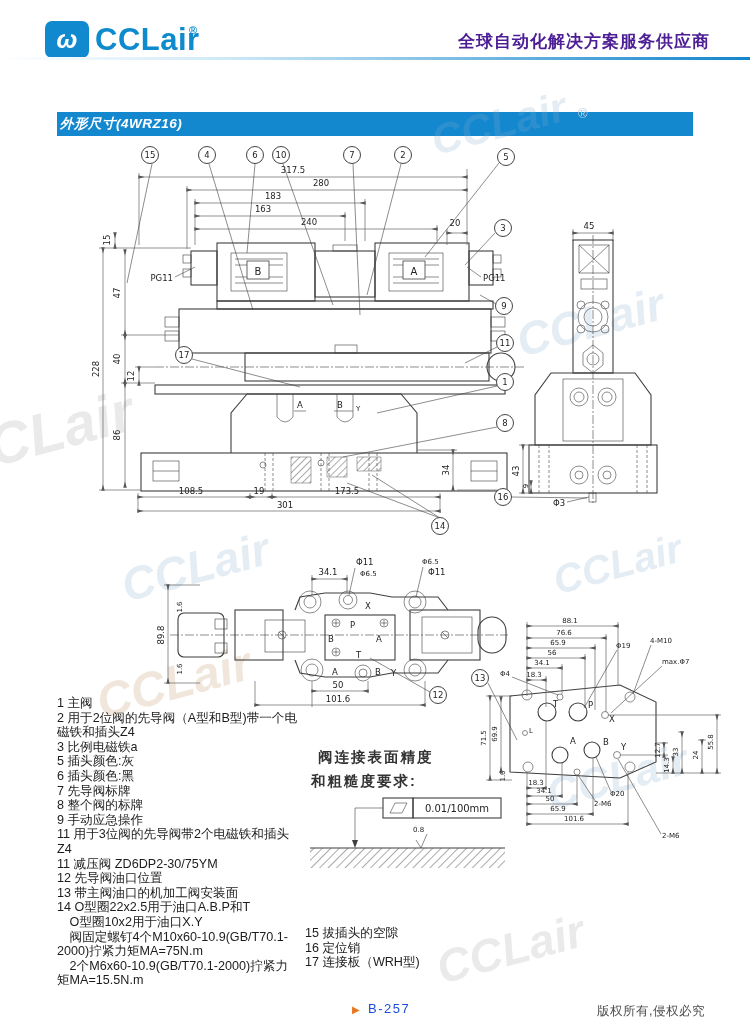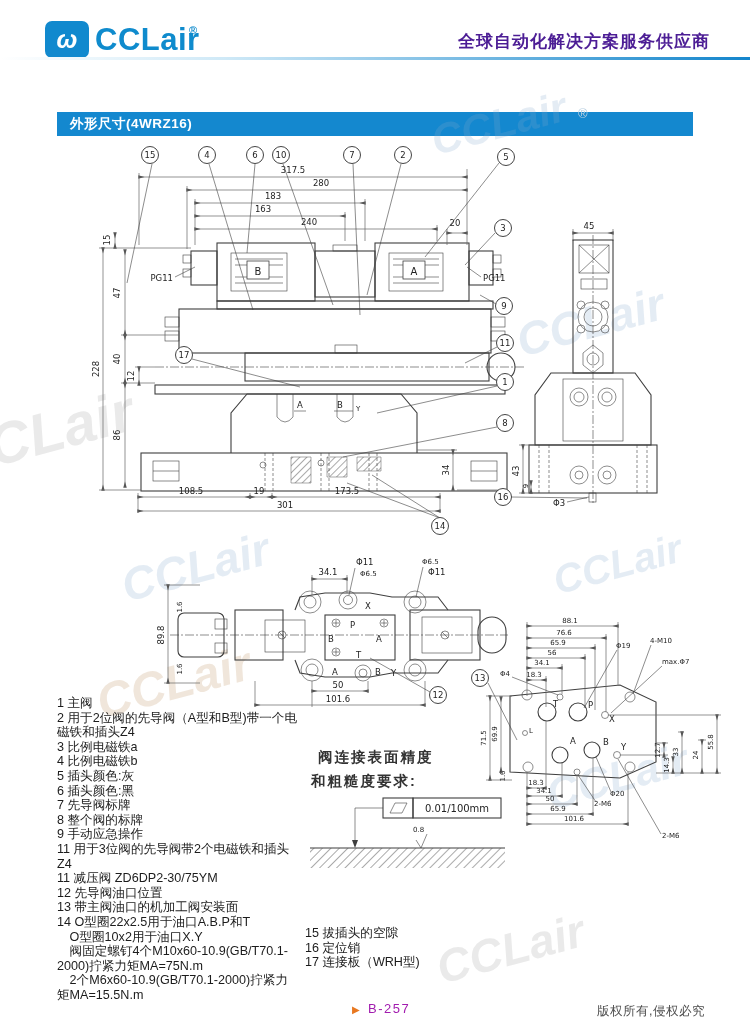--- a/index.html
+++ b/index.html
@@ -9,22 +9,22 @@
   
   #logo-box{left:45px;top:21px;width:44px;height:37px;background:#1189ce;border-radius:7px;
             color:#fff;font-size:25px;font-weight:bold;font-style:italic;text-align:center;line-height:36px;}
   #brand{left:95px;top:22px;font-size:31px;font-weight:bold;color:#0f8bcd;letter-spacing:.5px;}
   #brand-reg{left:189px;top:24px;font-size:11px;color:#0f8bcd;font-weight:bold;}
   #slogan{right:40px;top:30px;font-size:17px;font-weight:bold;color:#4c1d95;letter-spacing:1px;}
   #head-rule{left:0;top:57px;width:750px;height:3px;
              background:linear-gradient(90deg,#ffffff 0%,#cfe9f7 30%,#1385cc 100%);}
   
   #title-bar{left:57px;top:112px;width:636px;height:24px;background:#1488cf;color:#fff;
-             font-size:13.5px;font-weight:bold;line-height:24px;padding-left:13px;box-sizing:border-box;
-             letter-spacing:.5px;}
+             font-size:13.5px;font-weight:bold;line-height:24px;padding-left:3px;box-sizing:border-box;
+             letter-spacing:.5px;font-style:italic;}
   #bar-reg{left:578px;top:106px;font-size:13px;color:#b9cfe0;}
   
   .wm{font-weight:bold;font-style:italic;white-space:nowrap;transform:rotate(-15deg);
       color:rgba(130,168,205,.22);pointer-events:none;}
   .wm.gray{color:rgba(150,150,150,.20);}
   .wm.tan{color:rgba(205,172,135,.30);}
   
   svg{overflow:visible;}
   svg text{font-family:"DejaVu Sans","Liberation Sans",sans-serif;font-size:8.5px;fill:#222;}
   svg text.t7{font-size:7px;}
@@ -36,21 +36,21 @@
   .ctr{stroke:#3f3f3f;stroke-width:.6;fill:none;stroke-dasharray:9 2 2 2;}
   .bal circle{fill:#fff;stroke:#444;stroke-width:1;}
   .bal text{font-size:8.5px;text-anchor:middle;}
   
   .note-line{font-size:14.5px;font-weight:600;color:#333;letter-spacing:2px;}
   
   .pl{width:255px;}
   .pl-line{font-size:12.6px;line-height:14.6px;color:#1c1c1c;white-space:pre;font-weight:500;}
   
   #footer-arrow{left:352px;top:1004px;font-size:10px;color:#e87820;}
-  #footer-page{left:368px;top:1001px;font-size:13px;color:#a21caf;letter-spacing:1.5px;}
+  #footer-page{left:368px;top:1001px;font-size:13px;color:#1d4ed8;letter-spacing:1.5px;}
   #footer-copy{left:597px;top:1003px;font-size:12.5px;font-weight:normal;color:#4d4d4d;letter-spacing:.5px;}
 </style>
 </head>
 <body>
 
 <div id="page">
 
   <div>
     <div class="abs" id="logo-box">ω</div>
     <div class="abs" id="brand">CCLair</div>
@@ -552,21 +552,20 @@
     <line x1="15" y1="58" x2="210" y2="58" stroke="#3f3f3f" stroke-width="1.2"></line>
     <rect x="15" y="58" width="195" height="20" fill="url(#hat2)"></rect>
   </svg>
 
   <div class="abs pl" style="left:57px;top:696px;">
 
   <div class="pl-line">1 主阀</div>
       <div class="pl-line">2 用于2位阀的先导阀（A型和B型)带一个电</div>
       <div class="pl-line">磁铁和插头Z4</div>
       <div class="pl-line">3 比例电磁铁a</div>
-      <div class="pl-line">4 比例电磁铁b</div>
       <div class="pl-line">5 插头颜色:灰</div>
       <div class="pl-line">6 插头颜色:黑</div>
       <div class="pl-line">7 先导阀标牌</div>
       <div class="pl-line">8 整个阀的标牌</div>
       <div class="pl-line">9 手动应急操作</div>
       <div class="pl-line">11 用于3位阀的先导阀带2个电磁铁和插头</div>
       <div class="pl-line">Z4</div>
       <div class="pl-line">11 减压阀 ZD6DP2-30/75YM</div>
       <div class="pl-line">12 先导阀油口位置</div>
       <div class="pl-line">13 带主阀油口的机加工阀安装面</div>

